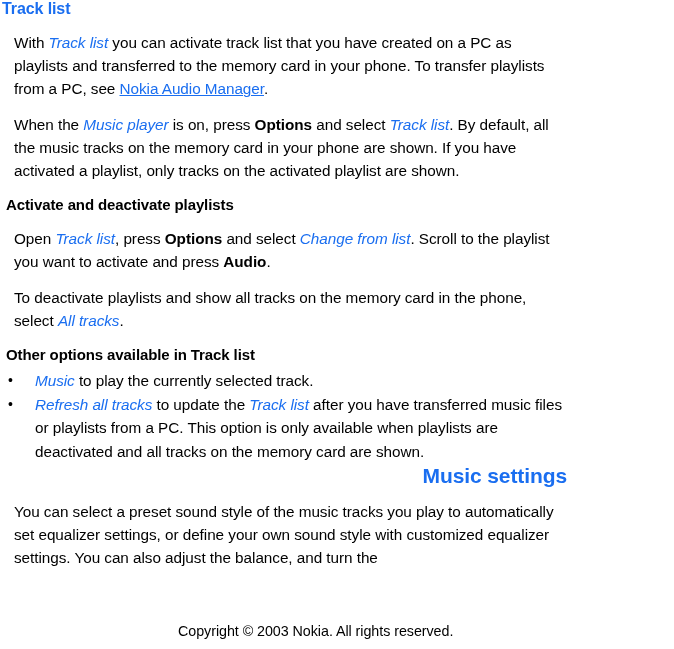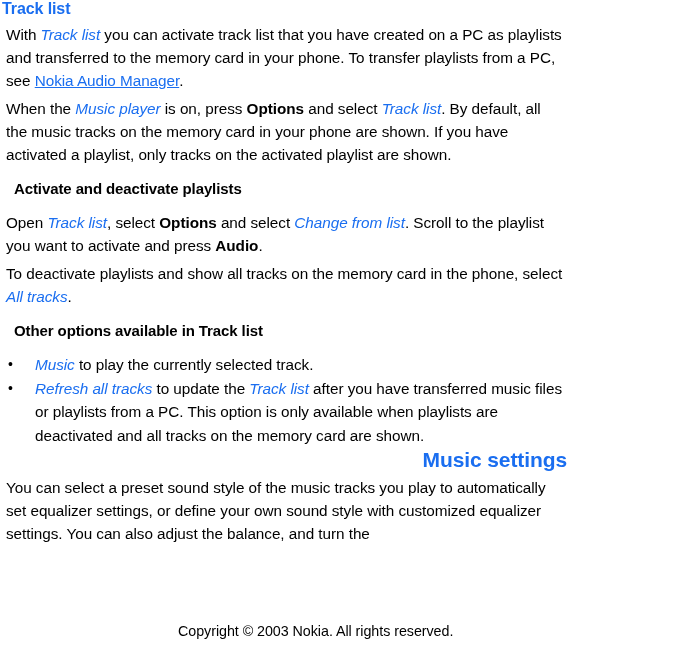--- a/index.html
+++ b/index.html
@@ -49,31 +49,31 @@
     margin: 0;
     padding: 0;
     letter-spacing: -0.1px;
   }
 
   h3.sub-heading {
     color: #000000;
     font-size: 15px;
     font-weight: bold;
     line-height: 21px;
-    margin: 12px;
+    margin: 4px;
     padding: 0;
     letter-spacing: -0.1px;
   }
 
   
   p.body-text {
     color: #000000;
     font-size: 15.3px;
     line-height: 23.2px;
-    margin: 4px;
+    margin: 12px;
     padding: 0;
     letter-spacing: -0.05px;
   }
 
   .gap-para { margin-top: 14px; }
   .gap-section { margin-top: 19px; }
   .gap-heading { margin-top: 17px; }
 
   
   .ui-italic {
@@ -152,21 +152,21 @@
   <div class="content">
 
     <h2 class="topic-heading">Track list</h2>
 
     <p class="body-text"><span>With </span><span class="ui-italic">Track list</span><span> you can activate track list that you have created on a PC as playlists and transferred to the memory card in your phone. To transfer playlists from a PC, see </span><span class="xref">Nokia Audio Manager</span><span>.</span></p>
 
     <p class="body-text gap-para"><span>When the </span><span class="ui-italic">Music player</span><span> is on, press </span><span class="ui-bold">Options</span><span> and select </span><span class="ui-italic">Track list</span><span>. By default, all the music tracks on the memory card in your phone are shown. If you have activated a playlist, only tracks on the activated playlist are shown.</span></p>
 
     <h3 class="sub-heading gap-heading">Activate and deactivate playlists</h3>
 
-    <p class="body-text"><span>Open </span><span class="ui-italic">Track list</span><span>, select </span><span class="ui-bold">Options</span><span> and select </span><span class="ui-italic">Change from list</span><span>. Scroll to the playlist you want to activate and press </span><span class="ui-bold">Audio</span><span>.</span></p>
+    <p class="body-text"><span>Open </span><span class="ui-italic">Track list</span><span>, press </span><span class="ui-bold">Options</span><span> and select </span><span class="ui-italic">Change from list</span><span>. Scroll to the playlist you want to activate and press </span><span class="ui-bold">Audio</span><span>.</span></p>
 
     <p class="body-text gap-para"><span>To deactivate playlists and show all tracks on the memory card in the phone, select </span><span class="ui-italic">All tracks</span><span>.</span></p>
 
     <h3 class="sub-heading gap-heading">Other options available in Track list</h3>
 
     <ul class="bullets">
       <li><span class="bullet-mark">•</span><span class="ui-italic">Music</span><span> to play the currently selected track.</span></li>
 
       <li><span class="bullet-mark">•</span><span class="ui-italic">Refresh all tracks</span><span> to update the </span><span class="ui-italic">Track list</span><span> after you have transferred music files or playlists from a PC. This option is only available when playlists are deactivated and all tracks on the memory card are shown.</span></li>
     </ul>

